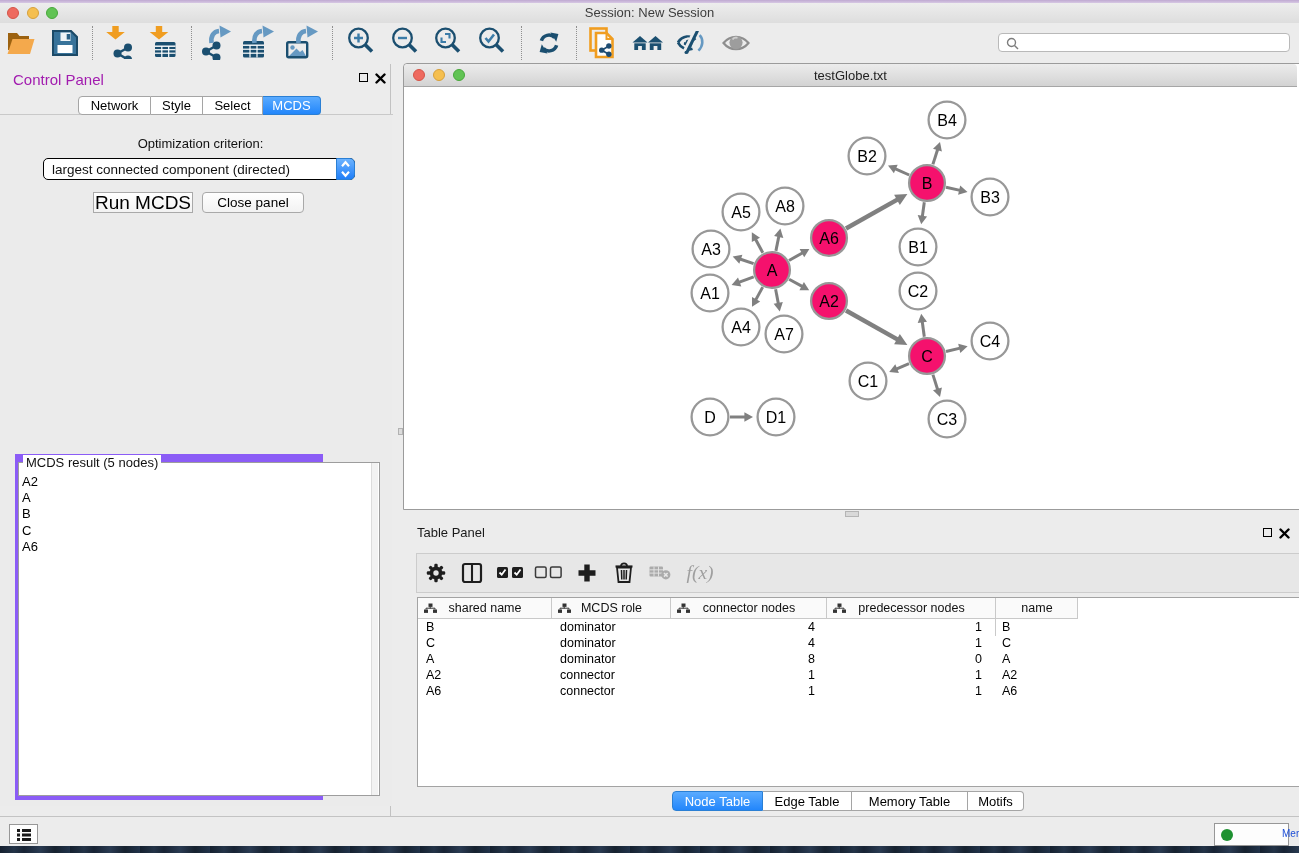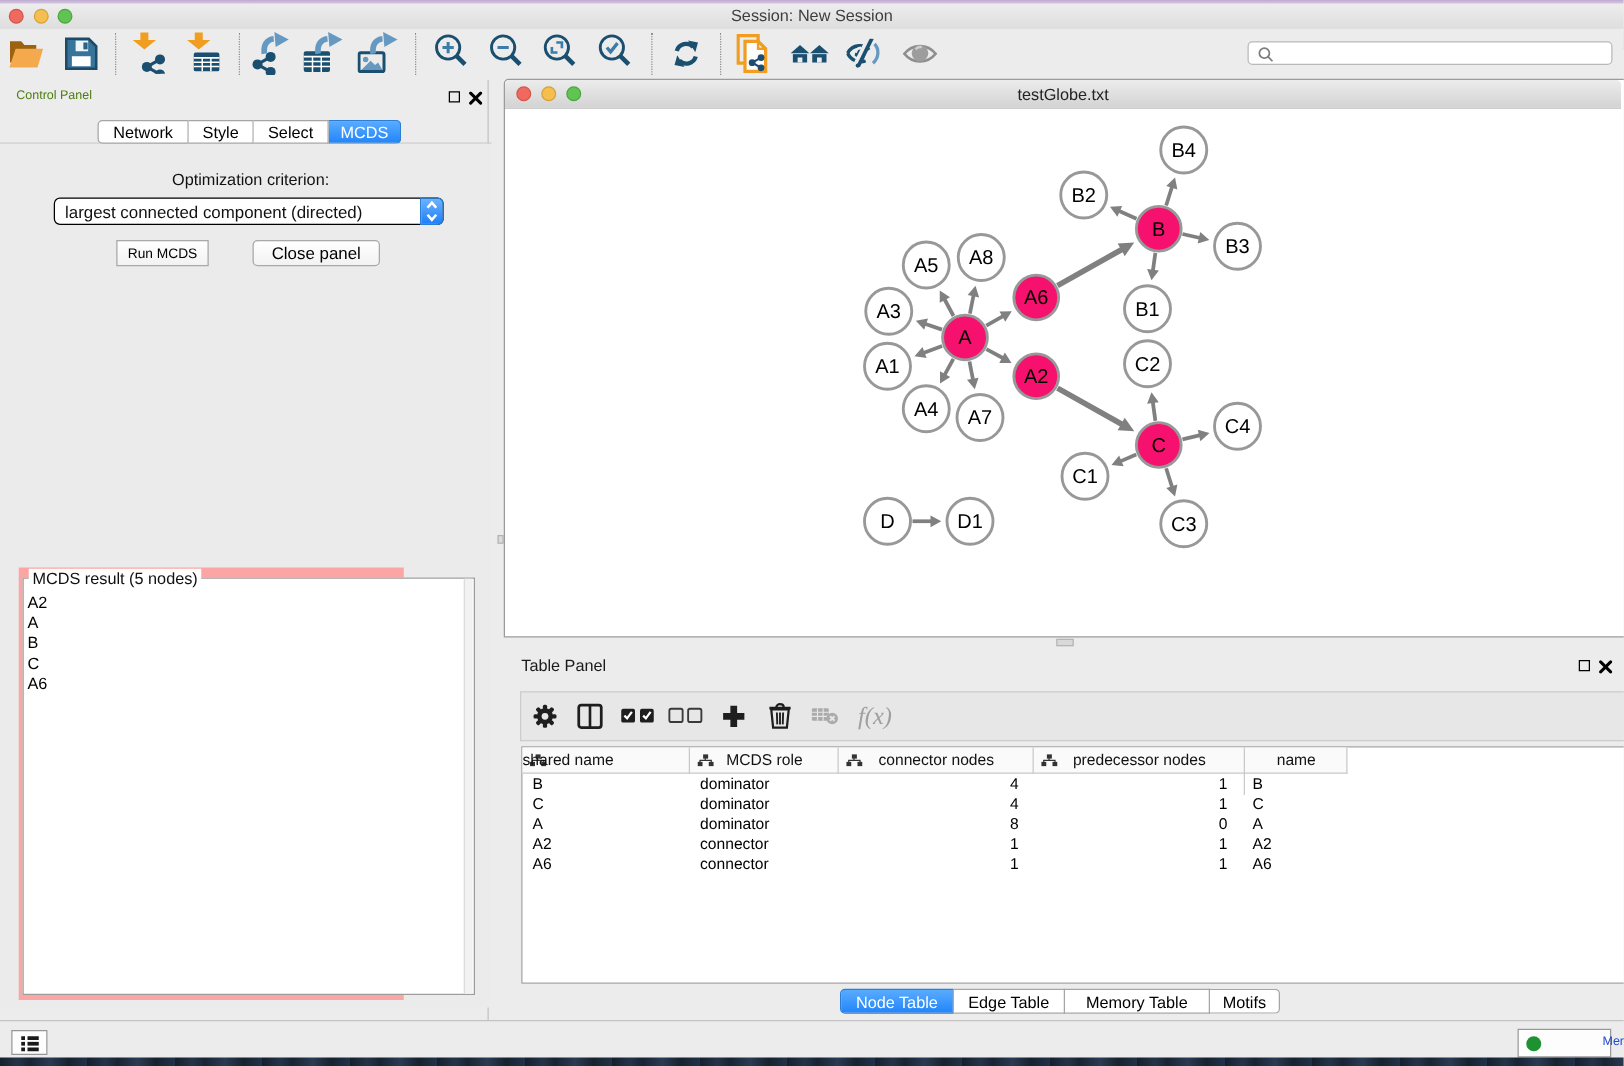--- a/index.html
+++ b/index.html
@@ -160,21 +160,21 @@
 
   <div class="abs" style="left:998px;top:10px;width:292px;height:19px;background:#fff;border:1px solid #b9b9b9;border-radius:4px;">
     <svg width="14" height="14" style="position:absolute;left:7px;top:3px;">
         <circle cx="5.5" cy="5.5" r="4" fill="none" stroke="#7d7d7d" stroke-width="1.4"></circle>
         <line x1="8.5" y1="8.5" x2="12" y2="12" stroke="#7d7d7d" stroke-width="1.4"></line>
       </svg>
   </div>
 </div>
 
 <div class="abs" style="left:0;top:64px;width:391px;height:753px;background:#ececec;border-right:1px solid #c2c2c2;">
-  <div class="abs" style="left:13px;top:7px;font-size:10px;color:#4d7c0f;">Control Panel</div>
+  <div class="abs" style="left:13px;top:7px;font-size:15px;color:#a21caf;">Control Panel</div>
   <div class="abs" style="left:359px;top:9px;width:9px;height:9px;border:1.5px solid #000;"></div>
   <svg class="abs" style="left:375px;top:9px;" width="11" height="11">
       <path d="M1.5,1.5 L9.5,9.5 M9.5,1.5 L1.5,9.5" stroke="#000" stroke-width="2.4" stroke-linecap="round"></path>
     </svg>
 
   <div class="abs" style="left:6px;top:51px;width:1px;height:690px;background:#dedede;"></div>
   <div class="abs" style="left:0px;top:50px;width:393px;height:1px;background:#c9c9c9;"></div>
   <div class="abs" style="left:0px;top:51px;width:392px;height:691px;background:#ebebeb;"></div>
 
   <div class="abs" style="left:4px;top:72px;width:393px;text-align:center;font-size:13px;color:#111;">Optimization criterion:</div>
@@ -189,24 +189,24 @@
   <div class="abs" style="left:43px;top:94px;width:312px;height:22px;background:#fff;border:1px solid #000000;border-radius:5px;">
     <div class="abs" style="left:8px;top:3px;font-size:13.5px;color:#111;">largest connected component (directed)</div>
     <div class="abs" style="right:-1px;top:-1px;width:19px;height:22px;background:linear-gradient(#6cb3ff,#1f7ef8);border-radius:0 5px 5px 0;border:1px solid #2a7fd4;">
       <svg width="17" height="20" style="position:absolute;left:0;top:0;">
           <path d="M5,7.2 L8.5,3.2 L12,7.2" fill="none" stroke="#fff" stroke-width="2.1"></path>
           <path d="M5,12.8 L8.5,16.8 L12,12.8" fill="none" stroke="#fff" stroke-width="2.1"></path>
         </svg>
     </div>
   </div>
 
-  <div class="abs" style="left:93px;top:128px;width:74px;height:21px;background:linear-gradient(#ffffff,#f2f2f2);border:1px solid #a9a9a9;border-radius:0;text-align:center;line-height:20px;font-size:11px;">Run MCDS</div>
+  <div class="abs" style="left:93px;top:128px;width:100px;height:21px;background:linear-gradient(#ffffff,#f2f2f2);border:1px solid #a9a9a9;border-radius:0;text-align:center;line-height:20px;font-size:19px;">Run MCDS</div>
   <div class="abs" style="left:202px;top:128px;width:102px;height:21px;background:linear-gradient(#ffffff,#f2f2f2);border:1px solid #a9a9a9;border-radius:4px;text-align:center;line-height:20px;font-size:13.5px;">Close panel</div>
 
-  <div class="abs" style="left:15px;top:390px;width:308px;height:346px;background:#fca5a5;">
+  <div class="abs" style="left:15px;top:390px;width:308px;height:346px;background:#8b5cf6;">
     <div class="abs" style="left:3px;top:8px;width:362px;height:334px;border:1px solid #9d9d9d;background:#fff;"></div>
     <div class="abs" style="left:8px;top:1px;background:#fff;padding:0 3px;font-size:13px;color:#111;">MCDS result (5 nodes)</div>
     <div class="abs" style="left:7px;top:20px;font-size:13px;color:#000;line-height:16.2px;">A2<br>A<br>B<br>C<br>A6</div>
     <div class="abs" style="left:356px;top:9px;width:7px;height:332px;background:#f2f2f2;border-left:1px solid #dcdcdc;"></div>
   </div>
 </div>
 
 <div class="abs" style="left:403px;top:63px;width:1028px;height:447px;border:1px solid #9b9b9b;border-radius:4px 4px 0 0;background:#fff;">
   <div class="abs" style="left:0;top:0;width:893px;height:23px;background:linear-gradient(#ececec,#d3d3d3);border-bottom:1px solid #a6a6a6;border-radius:4px 4px 0 0;">
     <div class="tl" style="left:9px;top:5px;background:#ee6a5f;border:1px solid #d55448;"></div>
@@ -377,21 +377,21 @@
     <div class="abs" id="thead" style="left:0;top:0;width:660px;height:21px;background:#fafafa;border-bottom:1px solid #c9c9c9;font-size:12.5px;color:#111;">
         <div class="abs" style="left:0px;top:0;width:134px;height:21px;border-right:1px solid #c9c9c9;">
           <svg class="abs" style="left:6px;top:5px;" width="13" height="11">
             <g fill="#333">
               <rect x="4.5" y="0.5" width="4" height="3.4"></rect>
               <rect x="0" y="6.5" width="4" height="3.4"></rect>
               <rect x="9" y="6.5" width="4" height="3.4"></rect>
               <path d="M6.2,3.5 L6.2,5.5 M2,6.5 L2,5.2 L11,5.2 L11,6.5" stroke="#333" fill="none" stroke-width="1"></path>
             </g>
           </svg>
-          <div class="abs" style="left:0;top:3px;width:134px;">shared name</div>
+          <div class="abs" style="left:0;top:3px;width:134px;text-align:center;">shared name</div>
         </div>
         <div class="abs" style="left:134px;top:0;width:119px;height:21px;border-right:1px solid #c9c9c9;">
           <svg class="abs" style="left:6px;top:5px;" width="13" height="11">
             <g fill="#333">
               <rect x="4.5" y="0.5" width="4" height="3.4"></rect>
               <rect x="0" y="6.5" width="4" height="3.4"></rect>
               <rect x="9" y="6.5" width="4" height="3.4"></rect>
               <path d="M6.2,3.5 L6.2,5.5 M2,6.5 L2,5.2 L11,5.2 L11,6.5" stroke="#333" fill="none" stroke-width="1"></path>
             </g>
           </svg>

